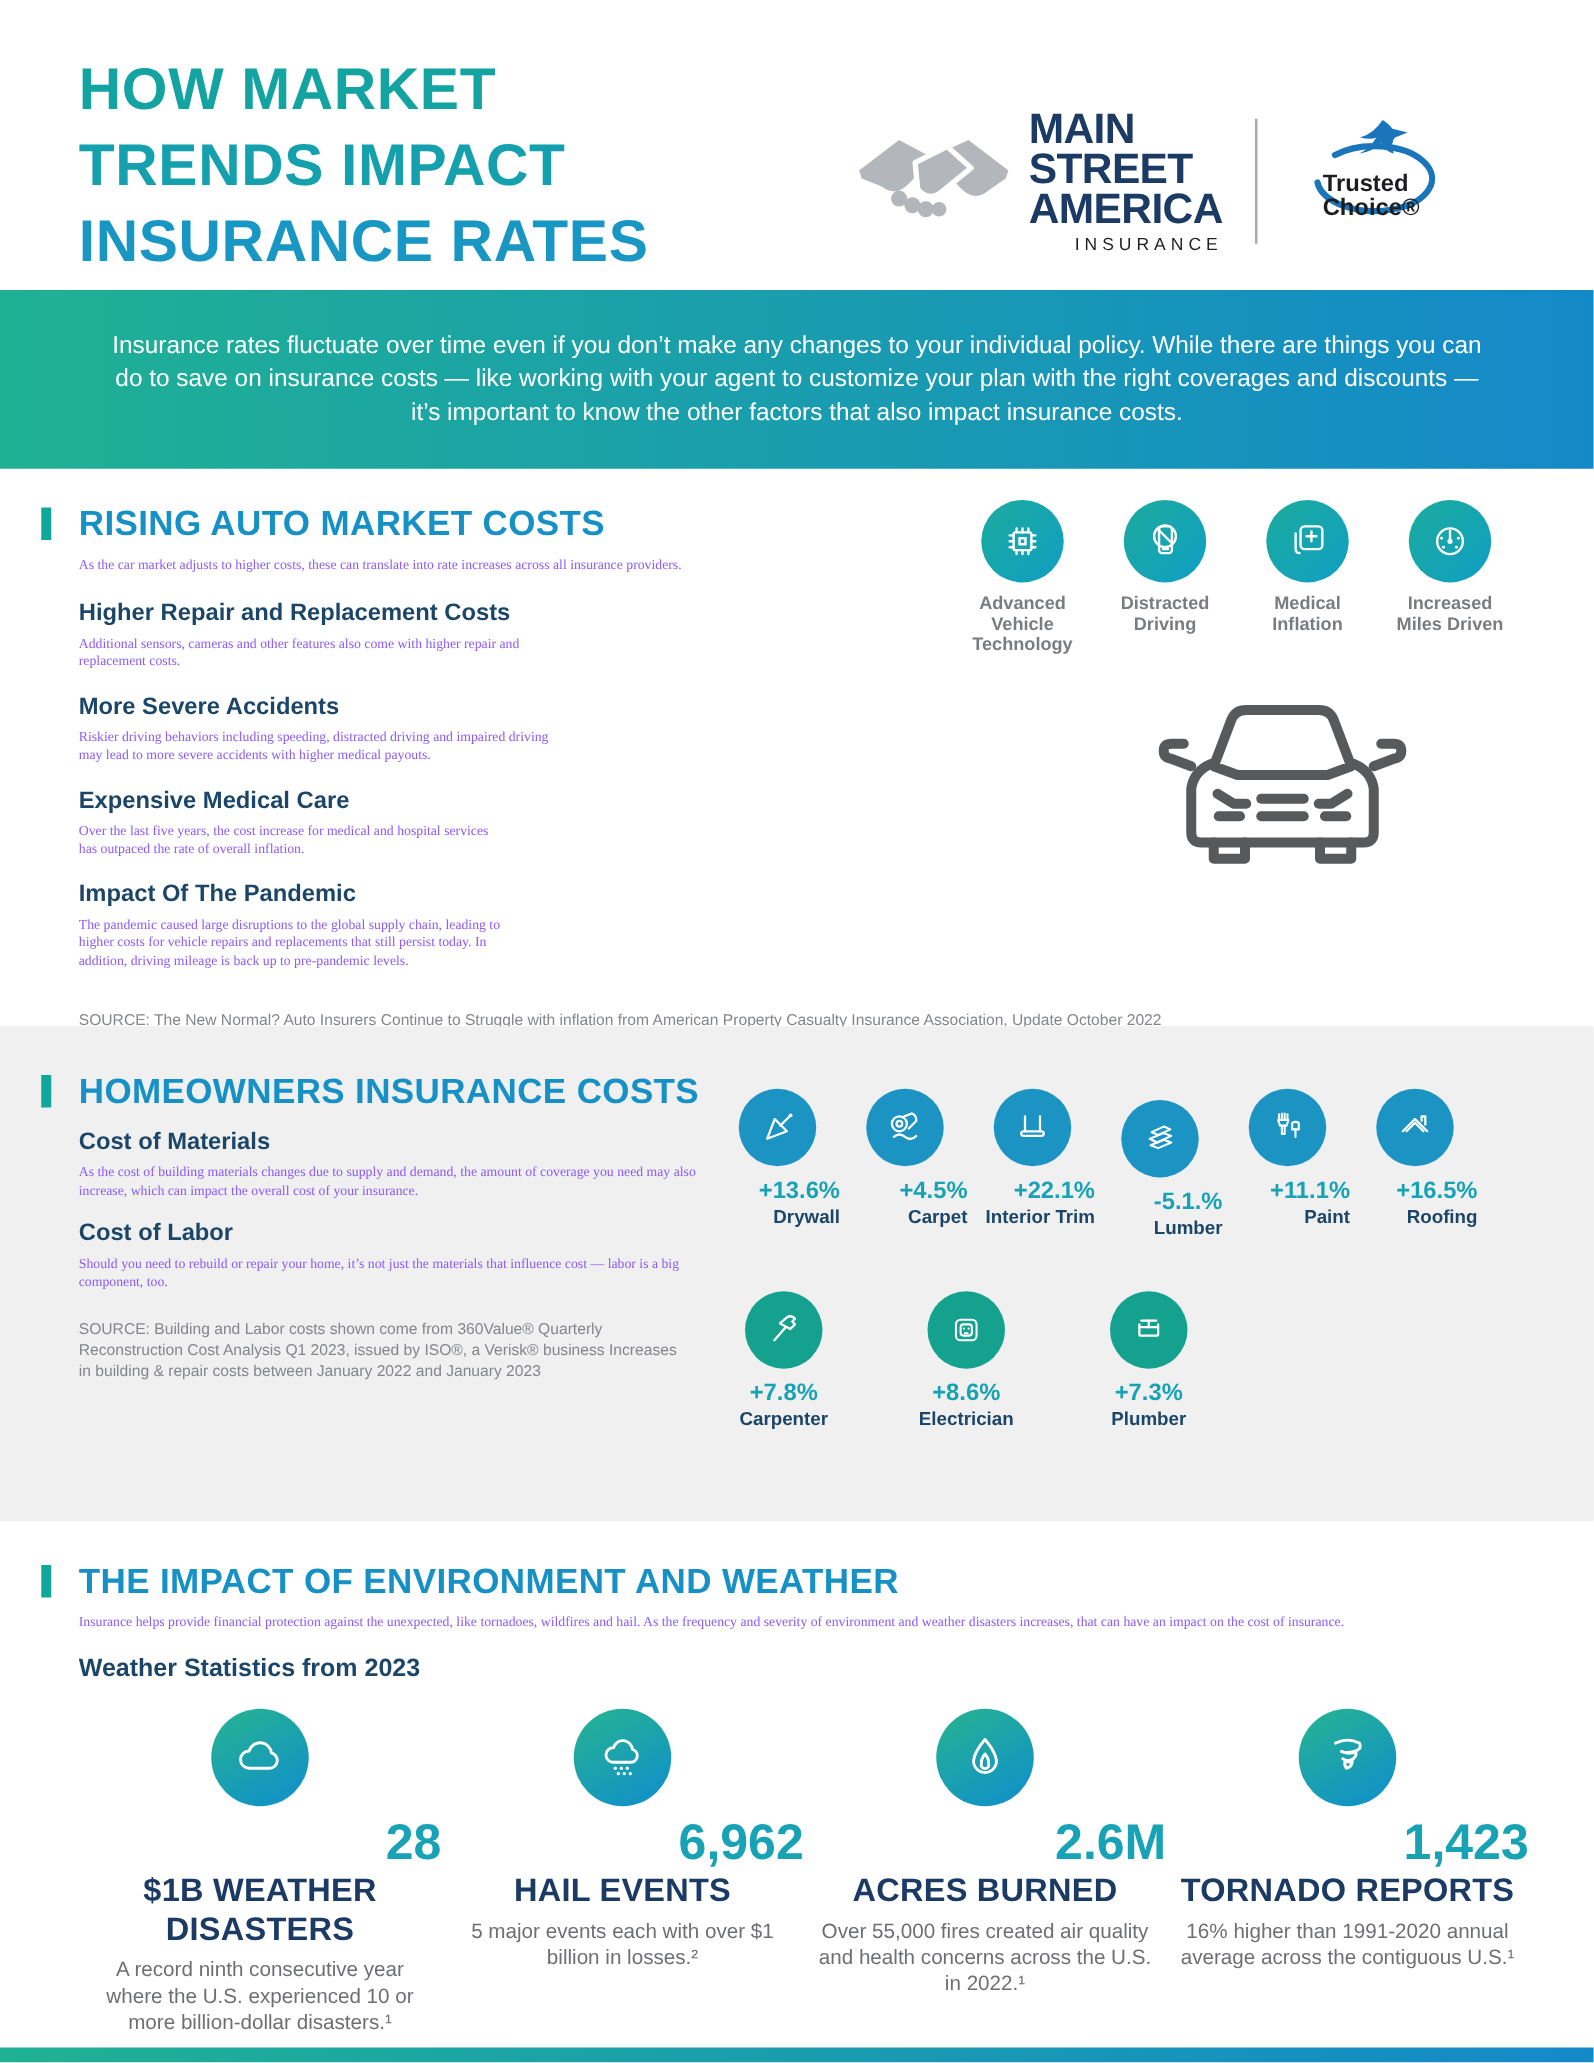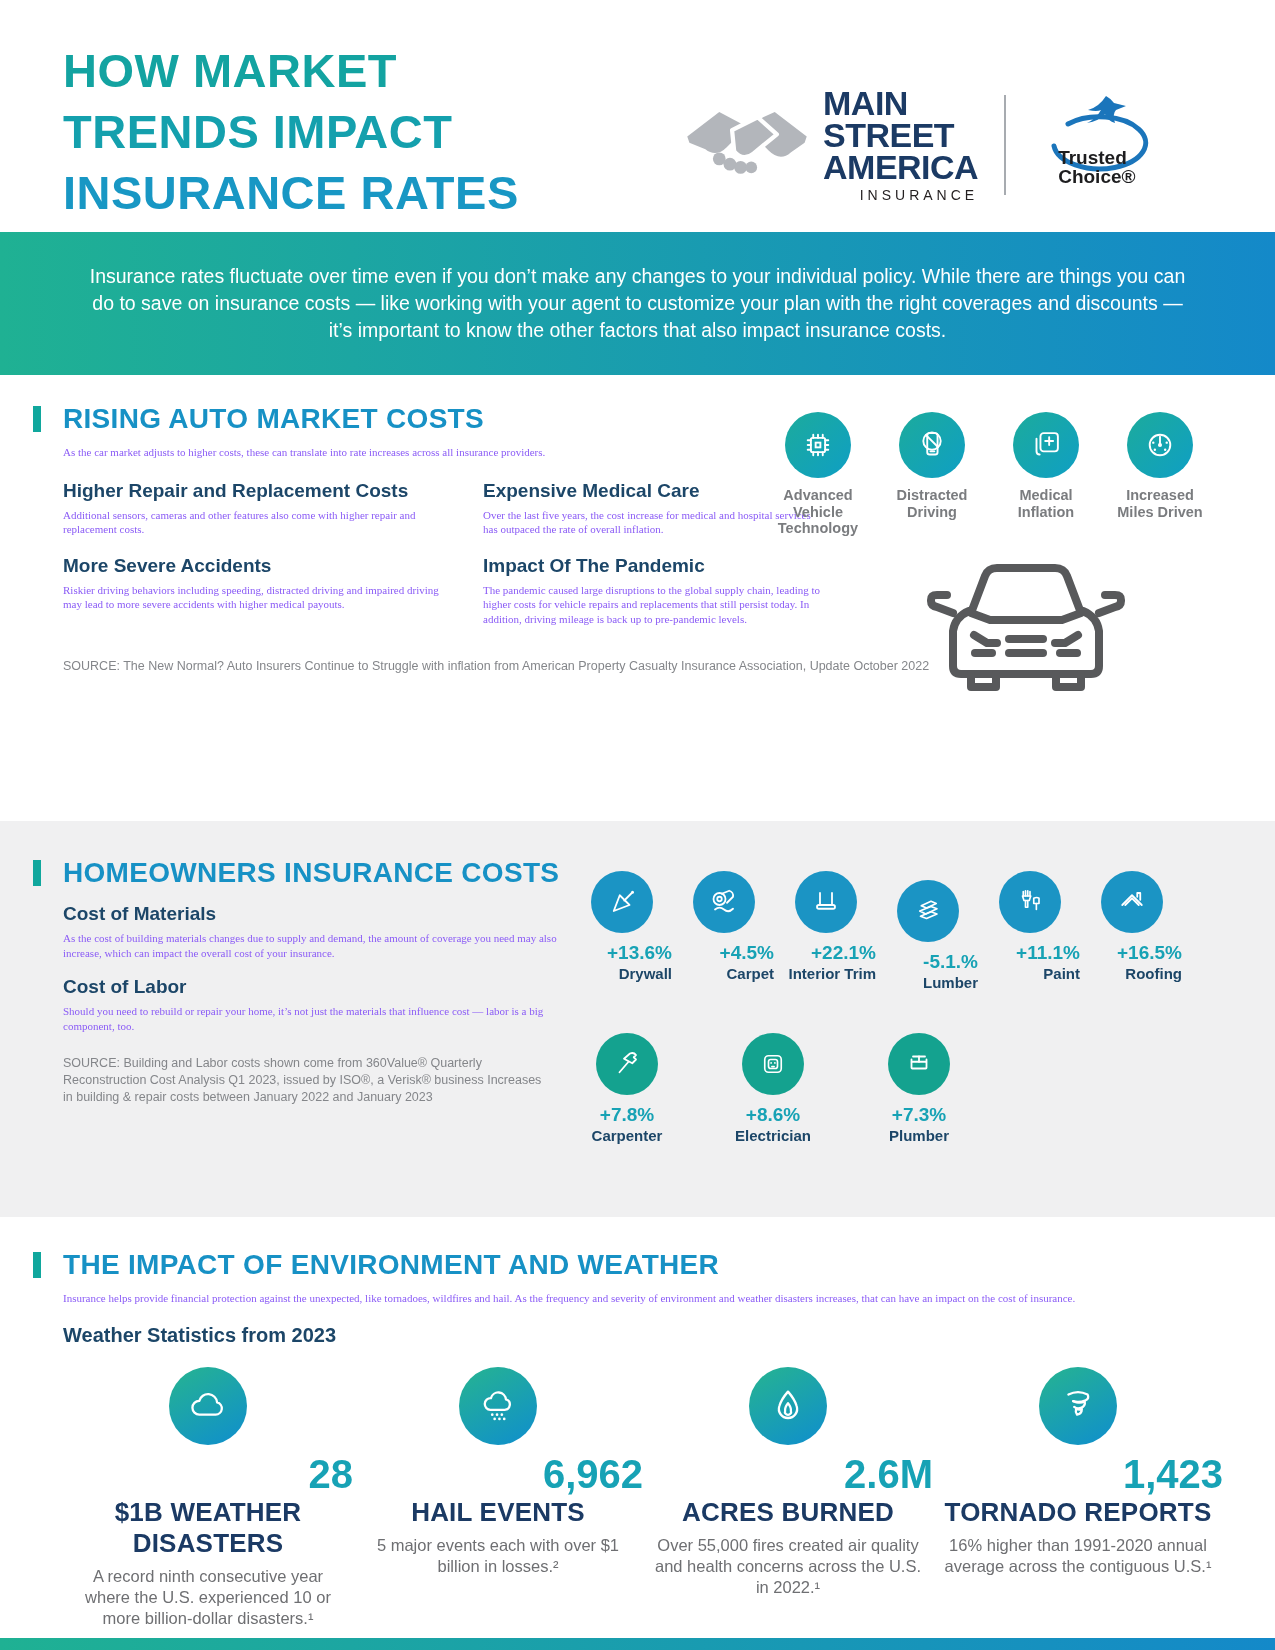--- a/index.html
+++ b/index.html
@@ -17,43 +17,43 @@
   .title .l2 { color:#14a0ad; display:block; }
   .title .l3 { color:#1897c4; display:block; }
   .logo-group { display:flex; align-items:center; margin-top:18px; }
   .handshake { width:128px; height:86px; }
   .brand { margin-left:12px; }
   .brand-lines { color:#1b3a64; font-weight:bold; font-size:34px; line-height:0.95; letter-spacing:-0.5px; }
   .brand-sub { color:#231f20; font-size:14px; letter-spacing:4px; text-align:right; margin-top:4px; }
   .logo-divider { width:2px; height:100px; background:#a7abb0; margin:0 26px; }
   .trusted { position:relative; width:132px; height:110px; }
   .trusted svg { position:absolute; left:0; top:0; }
-  .trusted-text { position:absolute; left:26px; top:58px; color:#1d1d1f; font-weight:bold; font-size:19px; line-height:1.0; }
+  .trusted-text { position:absolute; left:26px; top:48px; color:#1d1d1f; font-weight:bold; font-size:19px; line-height:1.0; }
   
   .banner {
     height:143px; background:linear-gradient(90deg,#1fb193 0%,#1489c9 100%);
     display:flex; align-items:center; justify-content:center;
   }
   .banner p { width:1110px; text-align:center; color:#ffffff; font-size:19.5px; line-height:1.4; }
   
   .section { position:relative; padding:28px 63px 0 63px; }
   .h2wrap { position:relative; }
   .h2bar { position:absolute; left:-30px; top:3px; width:8px; height:26px; background:#10a79d; }
   h2 { color:#1791c5; font-size:28px; font-weight:bold; letter-spacing:0.3px; }
   .body-text { color:#8b5cf6; font-size:11px; line-height:1.32;font-family:Liberation Serif, serif; }
   .subhead { color:#1c4668; font-size:19px; font-weight:bold; margin-bottom:6px; }
   .source { color:#84868a; font-size:12.5px; line-height:1.35; }
   
   .auto-section { height:420px; }
   .auto-intro { width:735px; margin-top:10px; }
-  .auto-cols { display:flex; margin-top:20px; width:760px; }
+  .auto-cols { display:flex; margin-top:20px; width:760px;flex-direction:column; }
   .auto-col-left { width:390px; margin-right:30px; }
   .auto-col-right { width:340px; }
   .auto-item { margin-bottom:18px; }
-  .factors { position:absolute; top:37px; right:62px; display:flex; }
+  .factors { position:absolute; top:25px; right:62px; display:flex; }
   .factor { width:106px; text-align:center; margin-left:8px; }
   .factor-circle {
     width:66px; height:66px; border-radius:50%; margin:0 auto;
     background:linear-gradient(135deg,#1cab9c,#0f9fc4);
     display:flex; align-items:center; justify-content:center;
   }
   .factor-label { margin-top:9px; color:#7a7c7f; font-weight:bold; font-size:14.5px; line-height:1.15; }
   .car-art { position:absolute; right:130px; top:178px; }
   .auto-source { margin-top:14px; }
   

